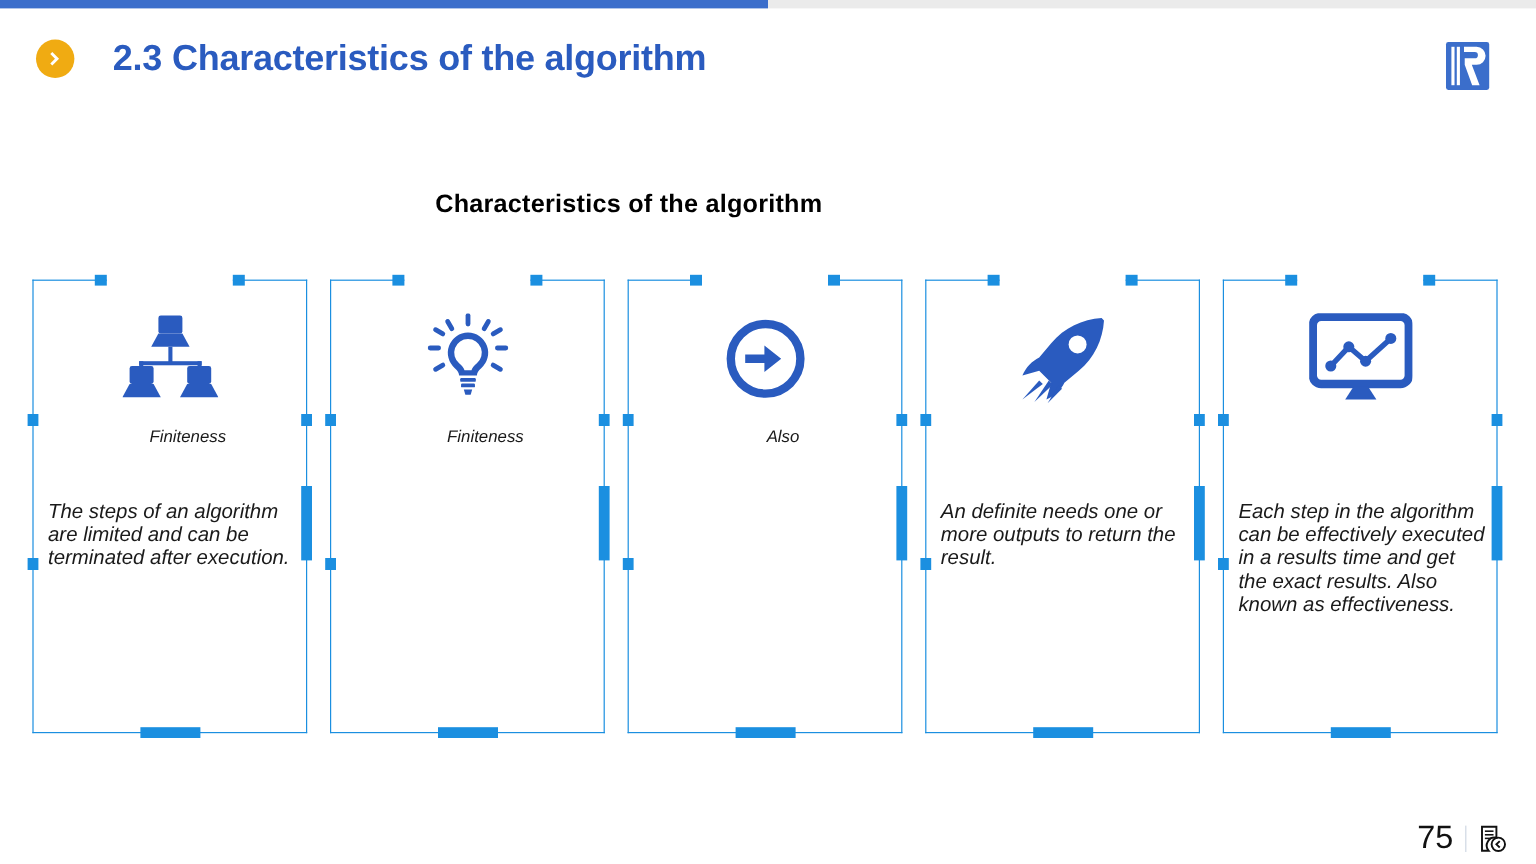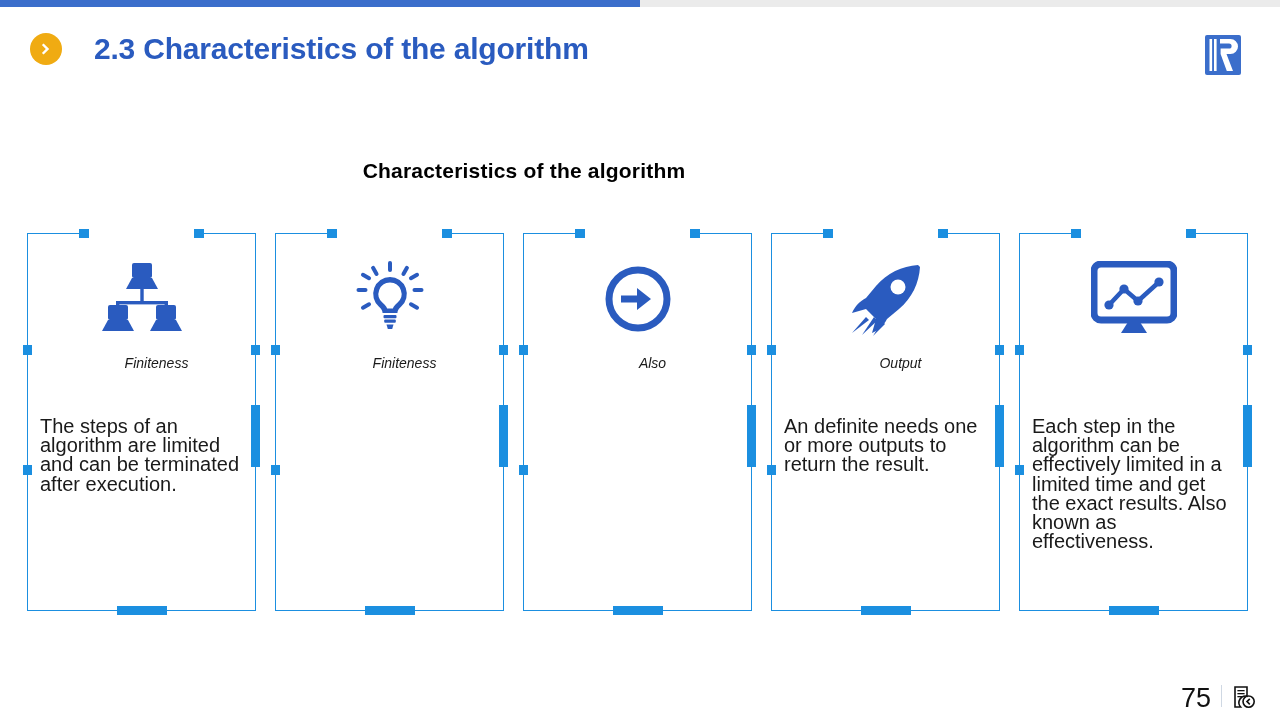--- a/index.html
+++ b/index.html
@@ -103,27 +103,27 @@
   }
   .card-icon svg { display: block; }
   .card-title {
     position: absolute; left: 15px; top: 122px; width: 100%;
     text-align: center;
     font-size: 14px; color: #1a1a1a; font-style: italic;
   }
   .card-body {
     position: absolute; left: 13px; top: 184px;
     width: 206px;
-    font-size: 20px; line-height: 19.2px; color: #1a1a1a;
+    font-size: 17px; line-height: 19.2px; color: #1a1a1a; font-style: italic;
   }
 
   
   .footer {
     position: absolute; right: 24px; bottom: 8px;
-    display: flex; align-items: flex-start; gap: 10px;
+    display: flex; align-items: center; gap: 10px;
   }
   .page-num { font-size: 27px; color: #111; line-height: 1; }
   .foot-div { width: 1px; height: 22px; background: #cfd8e3; }
   .foot-icon { width: 24px; height: 24px; }
 </style>
 </head>
 <body>
 
 <div id="slide">
 
@@ -264,21 +264,20 @@
         <svg width="76" height="76" viewBox="0 0 76 76">
           <g fill="#2a5bbf">
             <path d="M70 4 C54 5 39 12 28 25 L18 37 c-6 3 -11 8 -14 15 l14 -4 10 10 -4 14 c7 -3 12 -8 15 -14 l12 -10 C64 37 71 22 72 6 Z"></path>
             <circle cx="50" cy="26" r="7.5" fill="#ffffff"></circle>
             <path d="M4 72 l14 -16 3 3 -17 13 Z"></path>
             <path d="M14 74 l12 -18 3.4 3.4 -15.4 14.6 Z"></path>
             <path d="M25 75 l9 -15 3 3 -12 12 Z"></path>
           </g>
         </svg>
       </div>
-      <div class="card-title">Output</div>
       <div class="card-body">An definite needs one or more outputs to return the result.</div>
     </div>
 
     <div class="card">
       <span class="edge edge-left"></span>
       <span class="edge edge-right"></span>
       <span class="edge edge-bottom"></span>
       <span class="edge edge-top-l"></span>
       <span class="edge edge-top-r"></span>
       <span class="handle h-tl"></span>
@@ -293,21 +292,21 @@
         <svg width="86" height="76" viewBox="0 0 86 76">
           <rect x="3" y="3" width="80" height="56" rx="7" fill="none" stroke="#2a5bbf" stroke-width="7"></rect>
           <polyline points="18,44 33,28 47,40 68,21" fill="none" stroke="#2a5bbf" stroke-width="4.5" stroke-linecap="round" stroke-linejoin="round"></polyline>
           <circle cx="18" cy="44" r="4.6" fill="#2a5bbf"></circle>
           <circle cx="33" cy="28" r="4.6" fill="#2a5bbf"></circle>
           <circle cx="47" cy="40" r="4.6" fill="#2a5bbf"></circle>
           <circle cx="68" cy="21" r="4.6" fill="#2a5bbf"></circle>
           <path d="M30 72 l7 -11 h12 l7 11 Z" fill="#2a5bbf"></path>
         </svg>
       </div>
-      <div class="card-body">Each step in the algorithm can be effectively limited in a limited time and get the exact results. Also known as effectiveness.</div>
+      <div class="card-body">Each step in the algorithm can be effectively executed in a results time and get the exact results. Also known as effectiveness.</div>
     </div>
 
   </div>
 
   <div class="footer">
     <span class="page-num">75</span>
     <span class="foot-div"></span>
     <span class="foot-icon">
       <svg width="24" height="24" viewBox="0 0 24 24">
         <path d="M3 2 h12 v9.2 a6.6 6.6 0 0 0 -6.4 10.8 H3 Z" fill="none" stroke="#111" stroke-width="1.6"></path>

